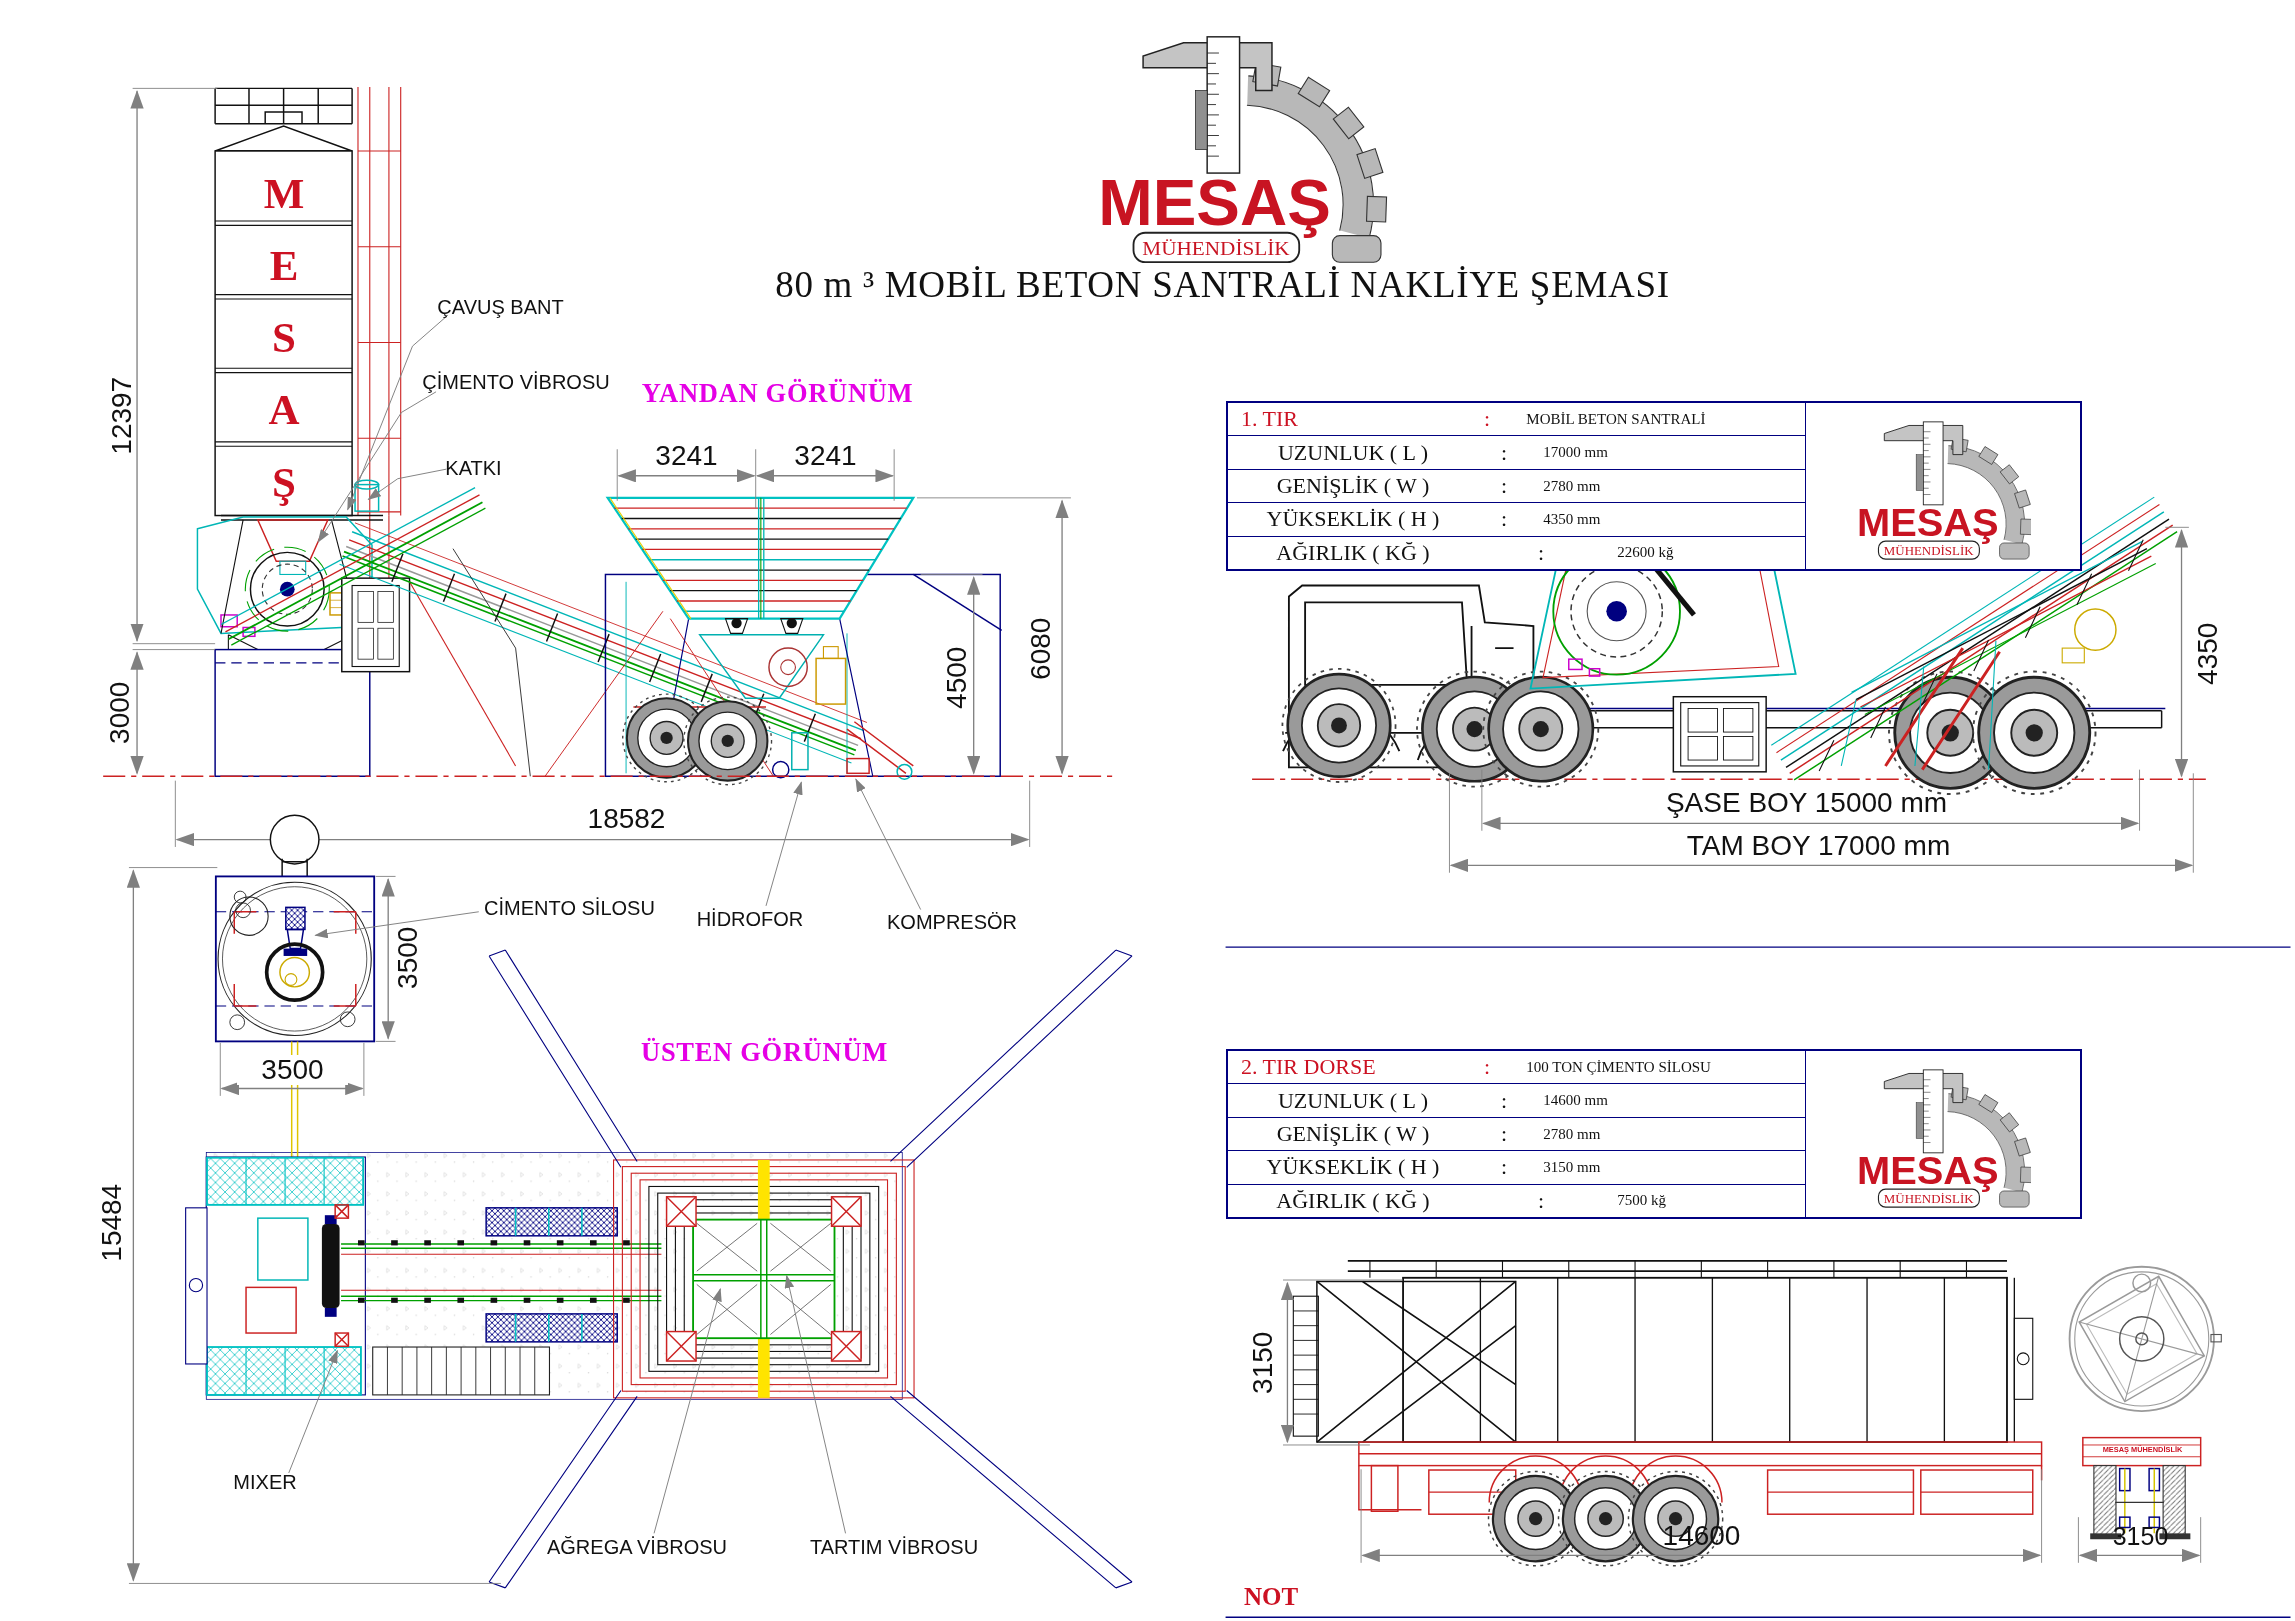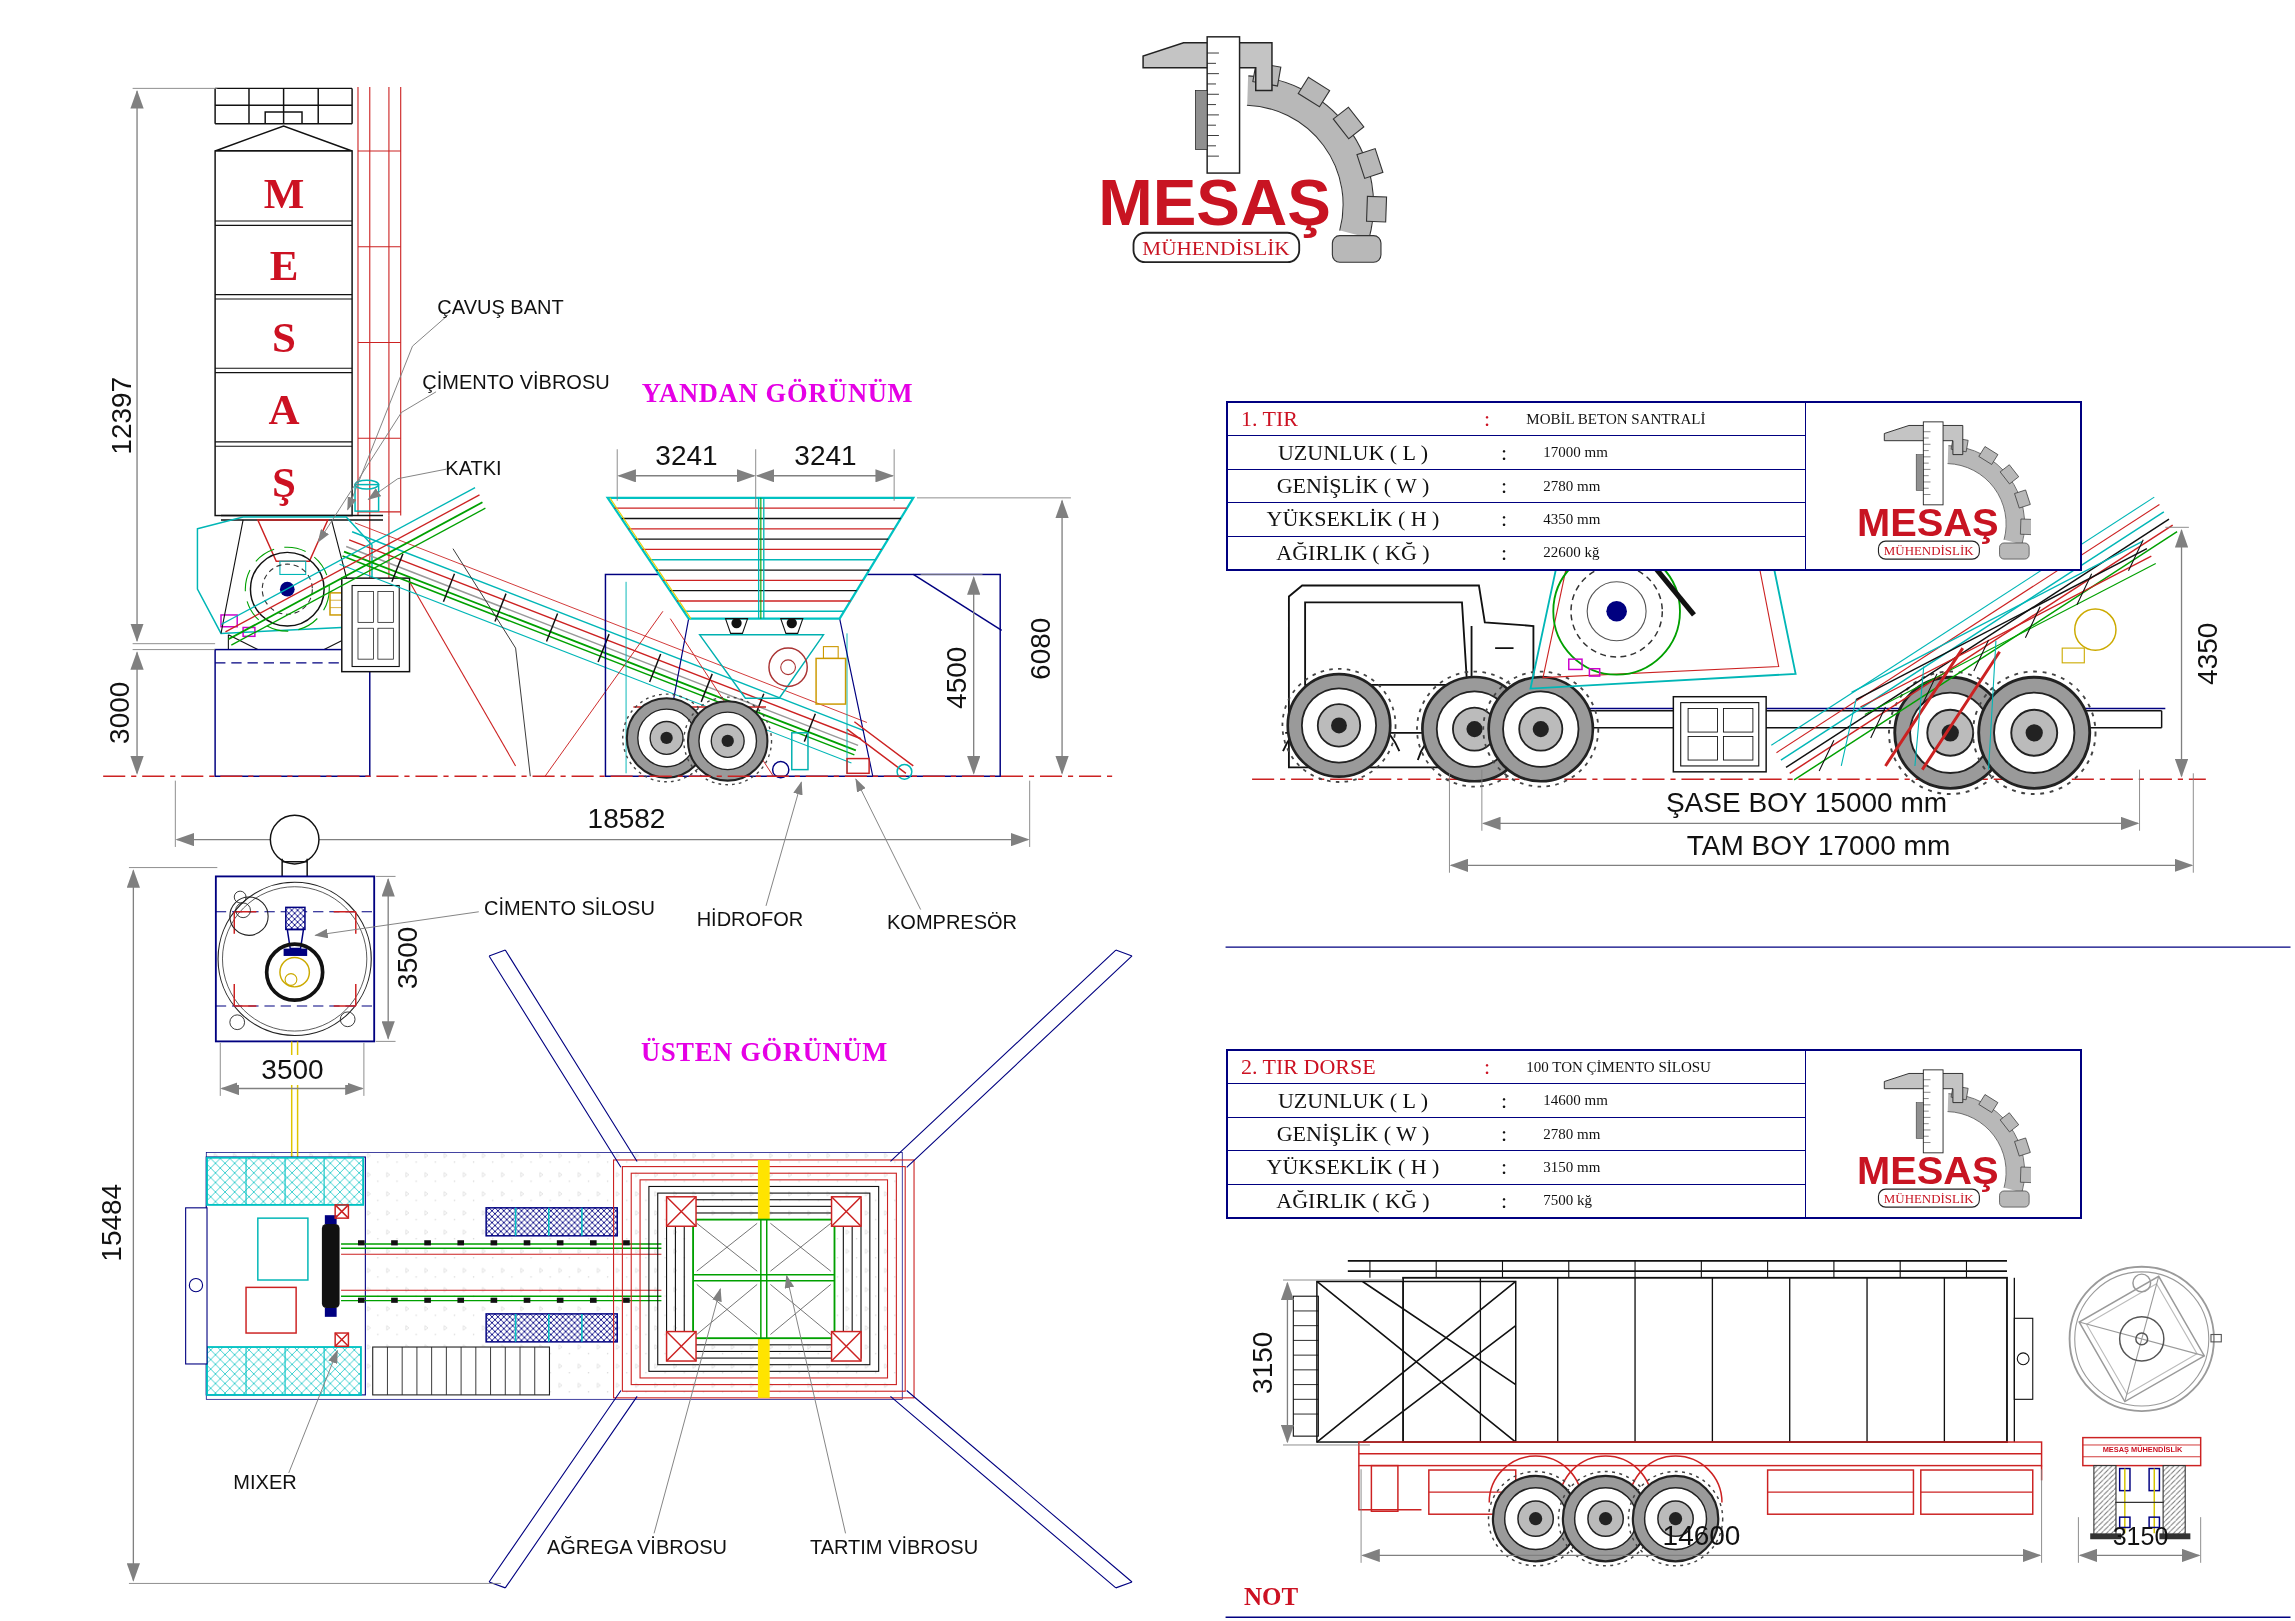--- a/index.html
+++ b/index.html
@@ -18,21 +18,21 @@
   .title{font-family:"Liberation Serif",serif;font-size:37px;color:#111;letter-spacing:0.7px;}
   .silo-letter{font-family:"Liberation Serif",serif;font-size:43px;font-weight:bold;color:#cc1122;}
   .note{font-family:"Liberation Serif",serif;font-size:25px;color:#111;justify-content:flex-start;}
   .note .np{color:#cc1122;font-weight:bold;margin-right:7px;}
   .brandplate{font-size:7.4px;font-weight:bold;color:#cc1122;}
   
   .spec-table{position:absolute;z-index:6;display:flex;border:2.2px solid #000080;background:#fff;
               font-family:"Liberation Serif",serif;}
   .spec-rows{flex:1;display:flex;flex-direction:column;}
   .spec-row{flex:1;display:flex;align-items:center;border-bottom:1.5px solid #000080;}
-  .spec-row:last-child{border-bottom:none;}
+  .spec-row:last-child{border-bottom:none;gap:37px;}
   .spec-label{width:250px;text-align:center;font-size:22px;color:#111;}
   .spec-colon{width:52px;text-align:center;font-size:22px;color:#111;}
   .spec-value{flex:1;text-align:left;font-size:15px;padding-left:13.3px;color:#111;}
   .spec-row.hl .spec-label{color:#cc1122;text-align:left;padding-left:13px;width:220px;}
   .spec-row.hl .spec-colon{color:#cc1122;}
   .spec-logo-cell{width:274px;border-left:1.5px solid #000080;display:flex;align-items:center;justify-content:center;}
 </style>
 </head>
 <body>
 
@@ -497,20 +497,21 @@
     <path d="M1742,1738 H1905 M1742,1962 H1860" stroke-width="1.2"></path>
     <line x1="1748" y1="1742" x2="1748" y2="1958" stroke-width="1.8" marker-start="url(#aS)" marker-end="url(#aE)"></line>
     <path d="M1848,1995 V2122 M2772,1995 V2122" stroke-width="1.2"></path>
     <line x1="1850" y1="2112" x2="2770" y2="2112" stroke-width="1.8" marker-start="url(#aS)" marker-end="url(#aE)"></line>
     <path d="M2822,2060 V2122 M2988,2060 V2122" stroke-width="1.2"></path>
     <line x1="2824" y1="2112" x2="2986" y2="2112" stroke-width="1.8" marker-start="url(#aS)" marker-end="url(#aE)"></line>
   </g>
   <path d="M1664,2196 H3110" stroke="#000080" stroke-width="2"></path>
 </svg>
 
+<div class="t title" style="left:751px;top:262px;width:943px;height:44px;">80 m ³ MOBİL BETON SANTRALİ NAKLİYE ŞEMASI</div>
 
 <div class="t vh" style="left:667px;top:377px;width:221px;height:32px;">YANDAN GÖRÜNÜM</div>
 <div class="t vh" style="left:654px;top:1036px;width:221px;height:32px;">ÜSTEN GÖRÜNÜM</div>
 
 <div class="t silo-letter" style="left:262px;top:171px;width:44px;height:44px;">M</div>
 <div class="t silo-letter" style="left:262px;top:243px;width:44px;height:44px;">E</div>
 <div class="t silo-letter" style="left:262px;top:315px;width:44px;height:44px;">S</div>
 <div class="t silo-letter" style="left:262px;top:387px;width:44px;height:44px;">A</div>
 <div class="t silo-letter" style="left:262px;top:460px;width:44px;height:44px;">Ş</div>
 

